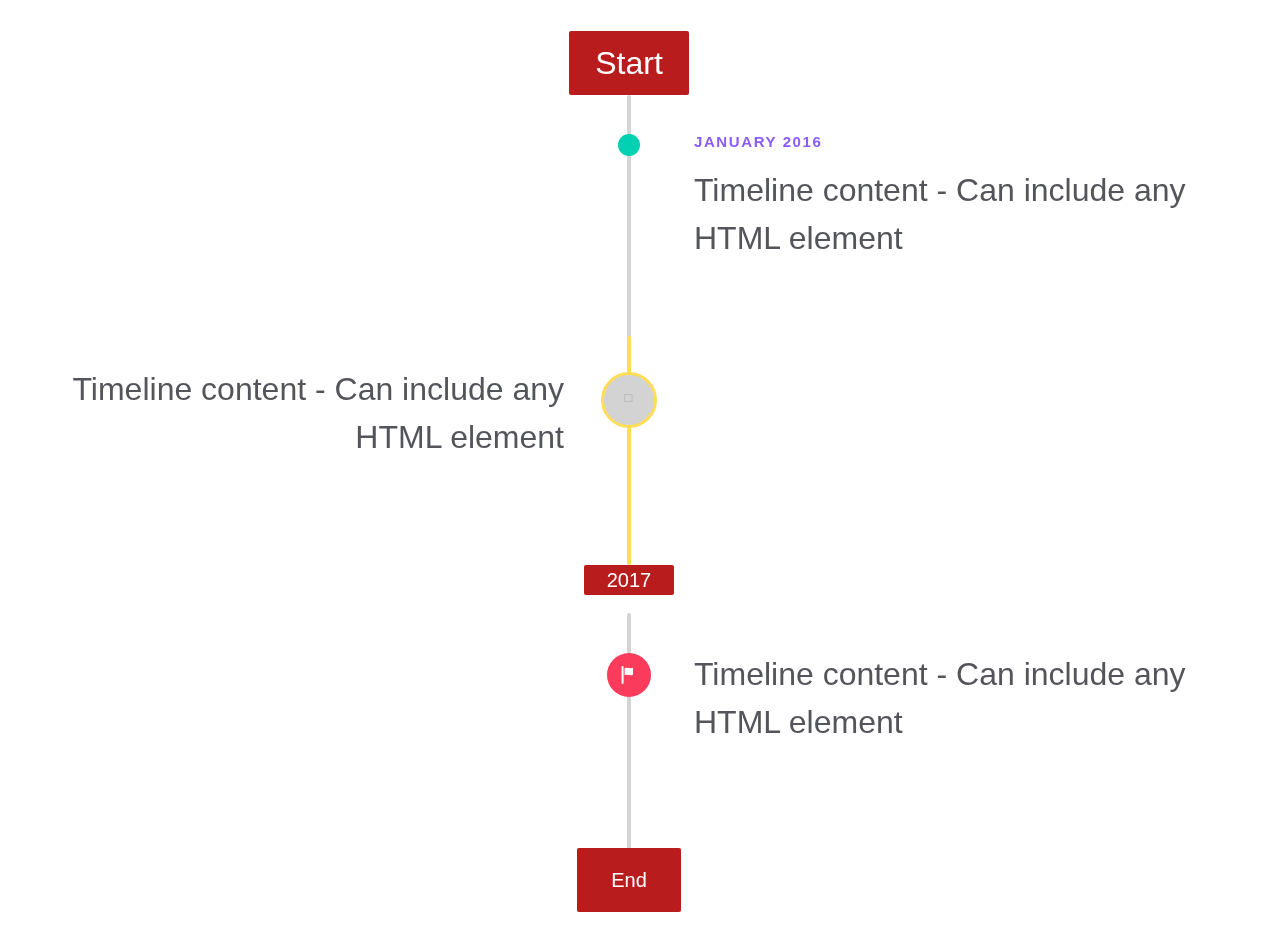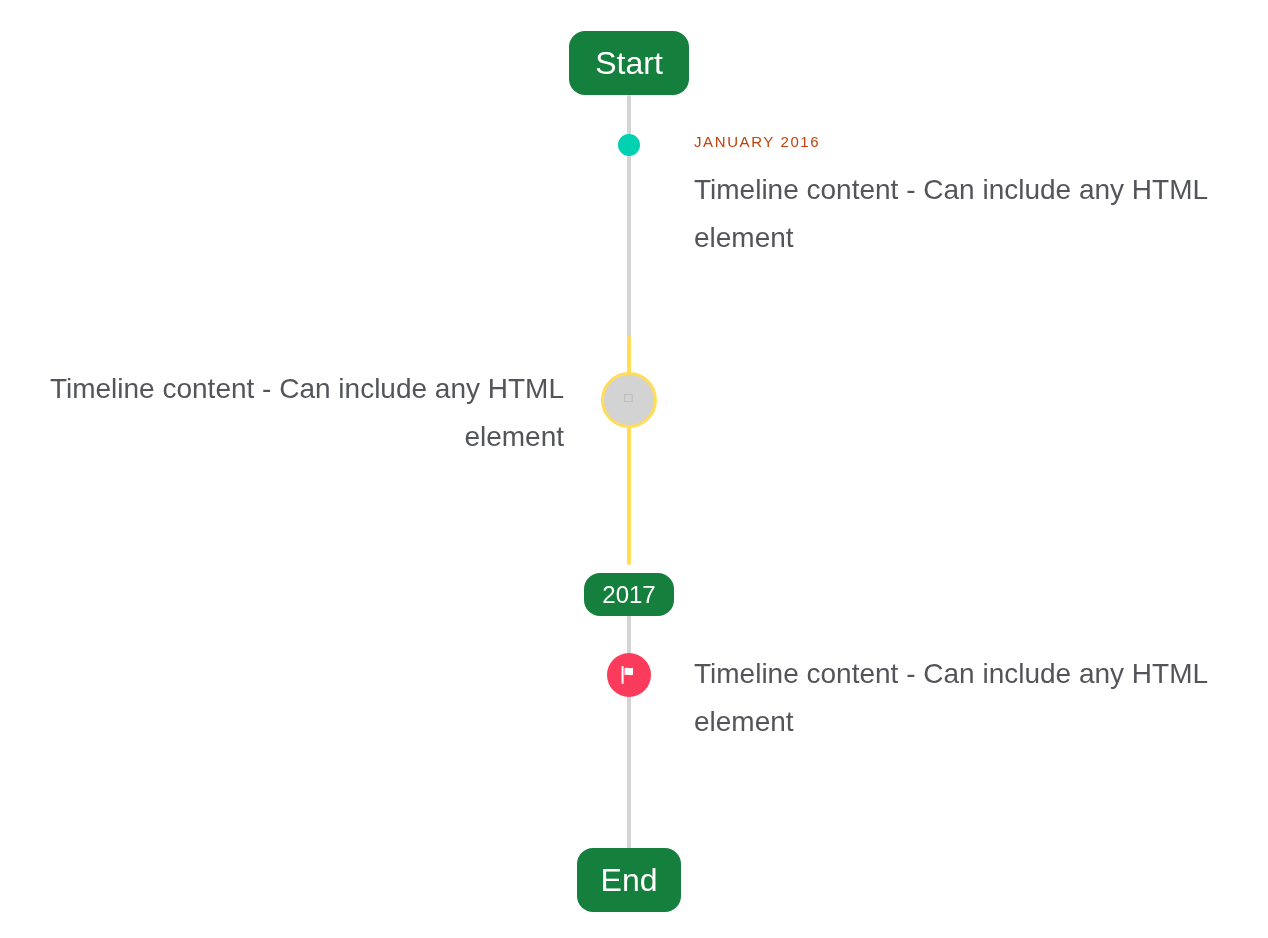--- a/index.html
+++ b/index.html
@@ -29,45 +29,44 @@
     width: 4px;
     border-radius: 2px;
   }
   .rail-gray-top    { top: 95px;  height: 243px; background: #d4d4d4; }
   .rail-yellow      { top: 336px; height: 229px; background: #ffdd57; }
   .rail-gray-bottom { top: 613px; height: 237px; background: #d4d4d4; }
 
   
   .badge {
     position: absolute;
-    background: #15803d;
+    background: #b91c1c;
     color: #ffffff;
-    border-radius: 16px;
+    border-radius: 2px;
     display: flex;
     align-items: center;
     justify-content: center;
     box-sizing: border-box;
     white-space: nowrap;
     z-index: 4;
   }
   .badge-start {
     left: 569px;  top: 31px;
     width: 120px; height: 64px;
     font-size: 32px;
   }
   .badge-mid {
     left: 584px;  top: 565px;
-    width: 90px;  height: 43px;
-    font-size: 24px;
-    margin-top: 8px;
+    width: 90px;  height: 30px;
+    font-size: 20px;
   }
   .badge-end {
     left: 577px;  top: 848px;
     width: 104px; height: 64px;
-    font-size: 32px;
+    font-size: 20px;
   }
 
   
   .entry {
     position: absolute;
     left: 0;
     width: 1268px;
   }
   .entry-body {
     position: absolute;
@@ -78,29 +77,29 @@
     left: 694px;
     text-align: left;
   }
   .entry-left .entry-body {
     left: 40px;
     text-align: right;
   }
 
   .entry-header {
     font-size: 15px;
-    font-weight: normal;
+    font-weight: bold;
     letter-spacing: 1.6px;
-    color: #c2410c;
+    color: #8b5cf6;
     text-transform: uppercase;
     line-height: 20px;
     margin: 0 0 14px 0;
   }
   .entry-text {
-    font-size: 28px;
+    font-size: 32px;
     font-weight: 400;
     color: #54555a;
     line-height: 48px;
     margin: 0;
   }
 
   
   .marker {
     position: absolute;
     border-radius: 50%;

